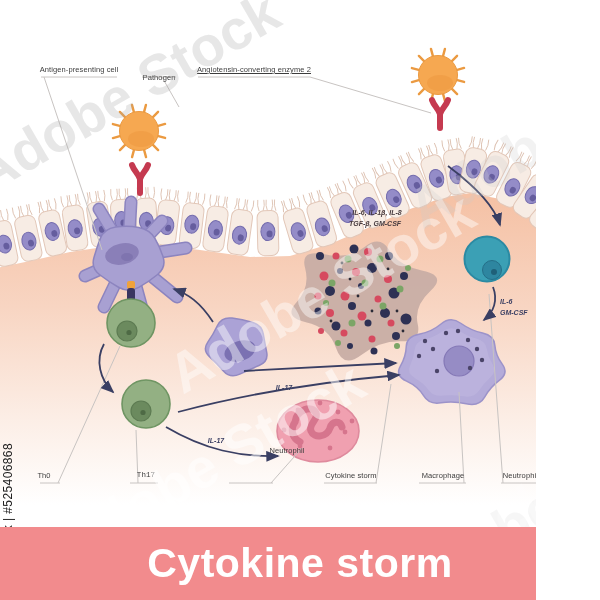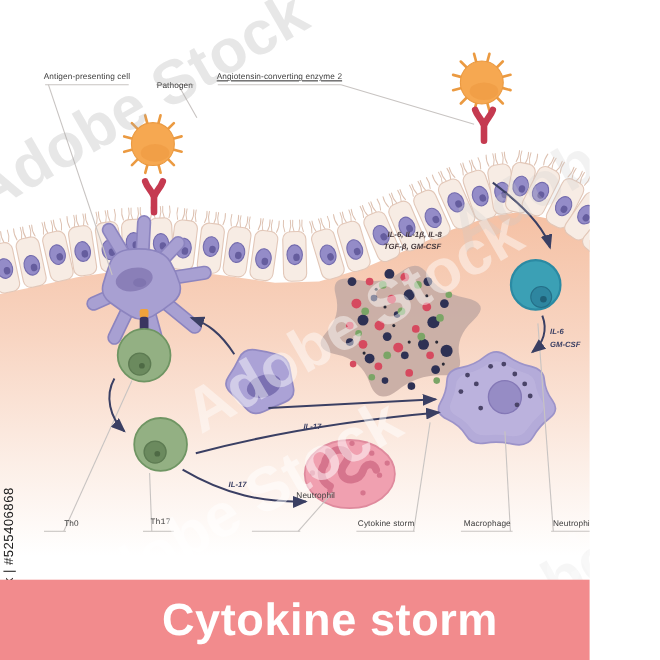--- a/index.html
+++ b/index.html
@@ -491,21 +491,21 @@
     <text class="ann ann-navy" x="500" y="304">IL-6</text>
     <text class="ann ann-navy" x="500" y="315">GM-CSF</text>
     <text class="ann ann-navy" x="284" y="390" text-anchor="middle">IL-17</text>
     <text class="ann ann-navy" x="216" y="443" text-anchor="middle">IL-17</text>
   </svg>
 
   <div class="lbl" style="left: 79px; top: 65px; color: rgb(60, 60, 60);">Antigen-presenting cell</div>
   <div class="lbl" style="left: 159px; top: 51px; color: rgb(60, 60, 60); margin-top: 22px;">Pathogen</div>
   <div class="lbl" style="left: 254px; top: 65px; color: rgb(60, 60, 60); text-decoration: underline;">Angiotensin-converting enzyme 2</div>
 
-  <div class="lbl" style="left: 65px; top: 471px; color: rgb(60, 60, 60); text-align: center;">Th0</div>
+  <div class="lbl" style="left: 44px; top: 471px; color: rgb(60, 60, 60); text-align: center;">Th0</div>
   <div class="lbl" style="left: 146px; top: 471px; color: rgb(60, 60, 60); font-family: Liberation Mono, monospace;">Th17</div>
   <div class="lbl" style="left: 252px; top: 446px; color: rgb(60, 60, 60); margin-left: 35px;">Neutrophil</div>
   <div class="lbl" style="left: 351px; top: 471px; color: rgb(60, 60, 60);">Cytokine storm</div>
   <div class="lbl" style="left: 443px; top: 471px; color: rgb(60, 60, 60);">Macrophage</div>
   <div class="lbl" style="left: 528px; top: 471px; color: rgb(60, 60, 60);">Neutrophil Th1</div>
 
   <div class="wm" style="left:-45px;top:60px;color:rgba(170,170,170,.28);">Adobe Stock</div>
   <div class="wm" style="left:150px;top:260px;color:rgba(255,255,255,.45);">Adobe Stock</div>
   <div class="wm" style="left:390px;top:95px;color:rgba(205,205,205,.25);">Adobe Stock</div>
   <div class="wm" style="left:40px;top:430px;color:rgba(255,255,255,.5);">Adobe Stock</div>

